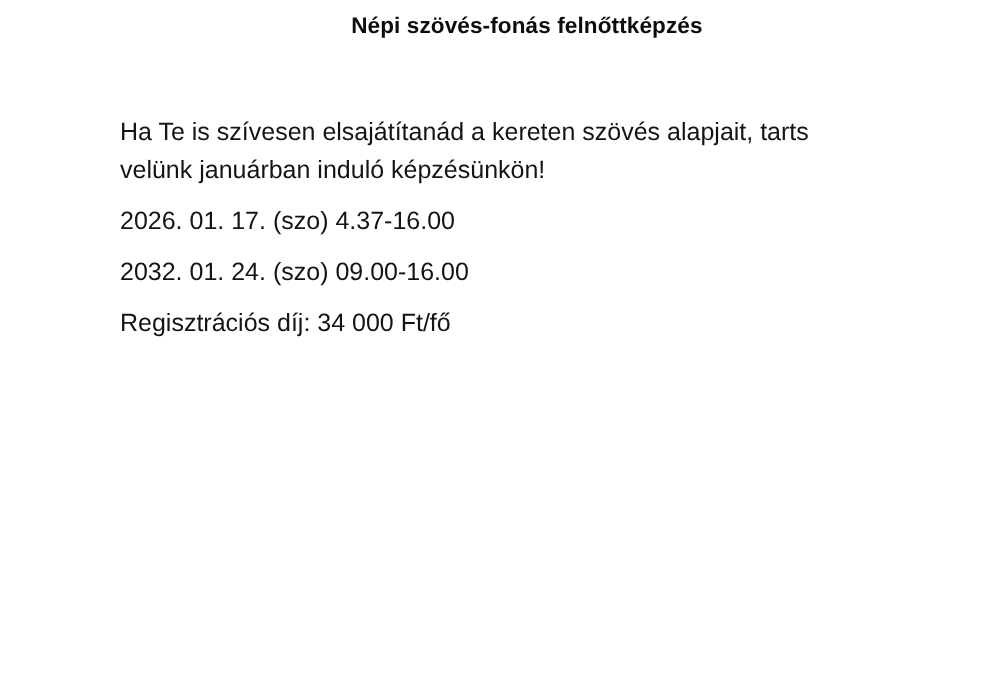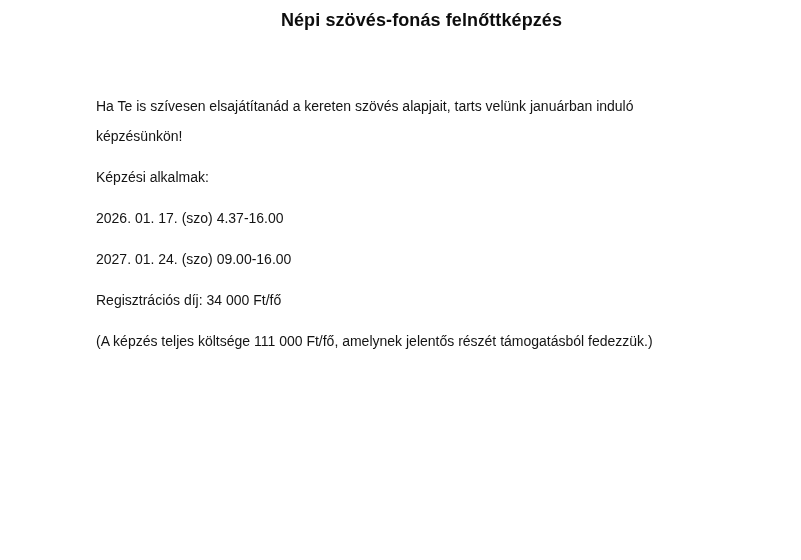--- a/index.html
+++ b/index.html
@@ -25,40 +25,38 @@
       font-weight: bold;
       letter-spacing: 0.1px;
       color: #0d0d0d;
       padding-left: 21px;
     }
     .content {
       position: absolute;
       left: 96px;
       top: 91px;
       width: 600px;
-      font-size: 14px;
+      font-size: 20px;
       line-height: 30px;
       color: #141414;
     }
     .content p {
       margin: 0 0 11px 0;
     }
     .sessions .session {
       margin: 0 0 11px 0;
     }
   </style>
 </head>
 <body>
 
 <div>
   <div class="title">Népi szövés-fonás felnőttképzés</div>
 
   <div class="content">
     <p>Ha Te is szívesen elsajátítanád a kereten szövés alapjait, tarts velünk januárban induló képzésünkön!</p>
-    <p>Képzési alkalmak:</p>
     <div class="sessions">
       <div class="session">2026. 01. 17. (szo) 4.37-16.00</div>
-      <div class="session">2027. 01. 24. (szo) 09.00-16.00</div>
+      <div class="session">2032. 01. 24. (szo) 09.00-16.00</div>
     </div>
     <p>Regisztrációs díj: 34 000 Ft/fő</p>
-    <p>(A képzés teljes költsége 111 000 Ft/fő, amelynek jelentős részét támogatásból fedezzük.)</p>
   </div>
 </div>
 
 </body></html>

